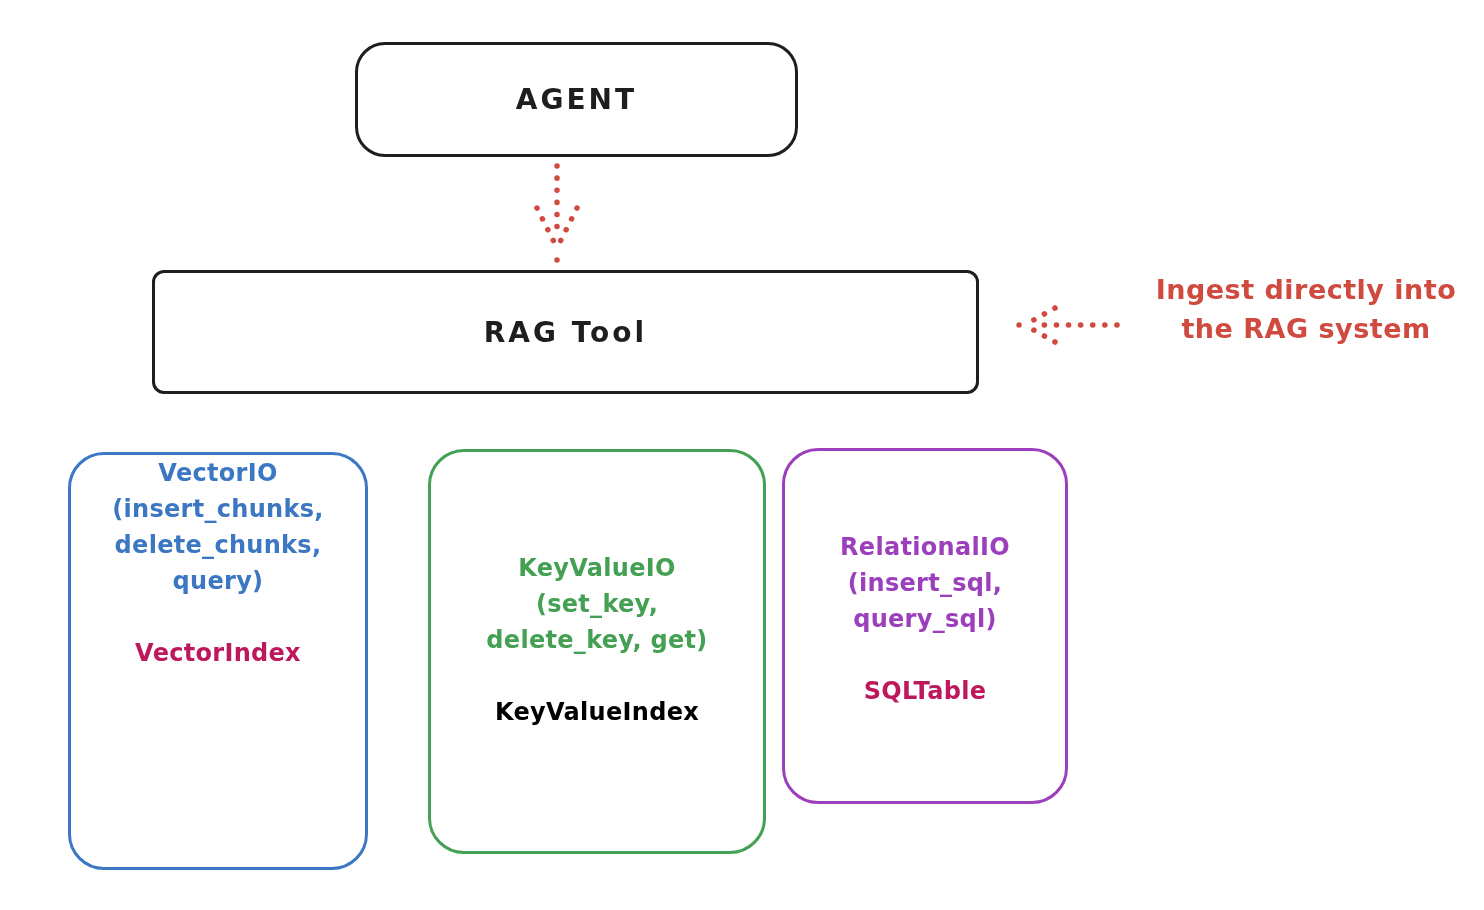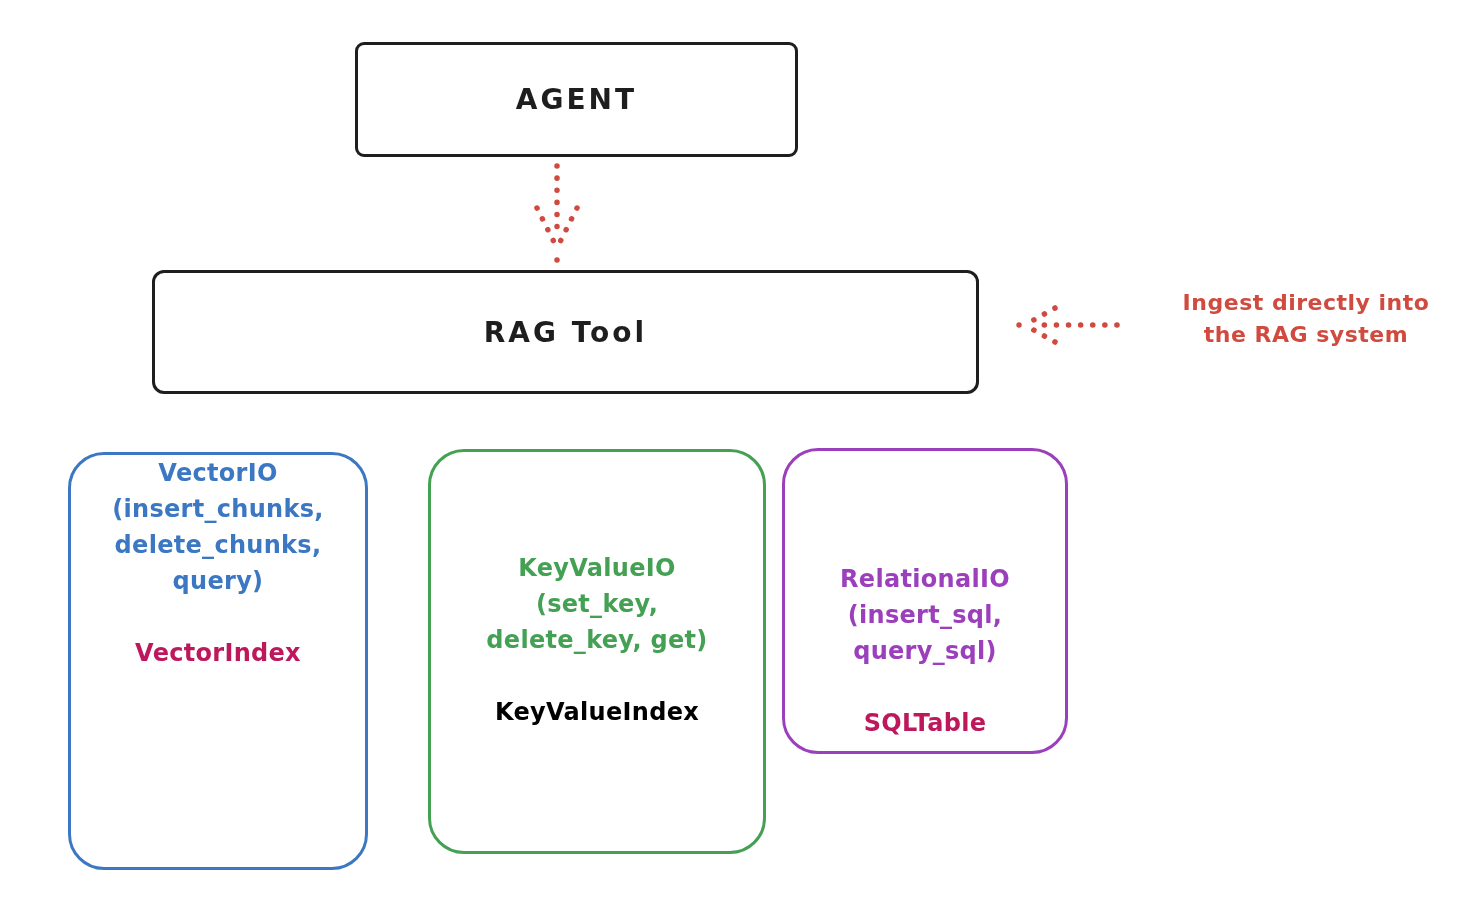--- a/index.html
+++ b/index.html
@@ -20,21 +20,21 @@
     display: flex;
     align-items: center;
     justify-content: center;
     text-align: center;
   }
 
   
   .agent-box {
     left: 355px; top: 42px; width: 443px; height: 115px;
     border: 3.5px solid #1e1e1e;
-    border-radius: 9px;
+    border-radius: 30px;
   }
   .rag-box {
     left: 152px; top: 270px; width: 827px; height: 124px;
     border: 3.5px solid #1e1e1e;
     border-radius: 12px;
   }
   .black-label {
     font-size: 28px;
     font-weight: 600;
     color: #1e1e1e;
@@ -44,42 +44,42 @@
   
   .storage-box {
     border-width: 3.2px;
     border-style: solid;
     border-radius: 36px;
     flex-direction: column;
     justify-content: flex-start;
   }
   .box-vector     { left: 68px;  top: 452px; width: 300px; height: 418px; }
   .box-keyvalue   { left: 428px; top: 449px; width: 338px; height: 405px; padding-top: 98px; }
-  .box-relational { left: 782px; top: 448px; width: 286px; height: 306px; padding-top: 110px; }
+  .box-relational { left: 782px; top: 448px; width: 286px; height: 356px; padding-top: 78px; }
 
   .interface-label {
     font-size: 24px;
     font-weight: 600;
     line-height: 1.5;
     white-space: pre-line;
     letter-spacing: 0.3px;
   }
   .index-label {
     margin-top: 40px;
     font-size: 24px;
     font-weight: 600;
     letter-spacing: 0.3px;
   }
 
   
   .annotation {
     position: absolute;
-    left: 1130px; top: 287px; width: 352px;
+    left: 1130px; top: 270px; width: 352px;
     text-align: center;
-    font-size: 22px;
+    font-size: 27px;
     font-weight: 700;
     line-height: 1.45;
     white-space: pre-line;
     letter-spacing: 0.5px;
   }
 
   
   .arrow { position: absolute; }
   .arrow-down { left: 526px; top: 162px; }
   .arrow-left { left: 1013px; top: 299px; }

